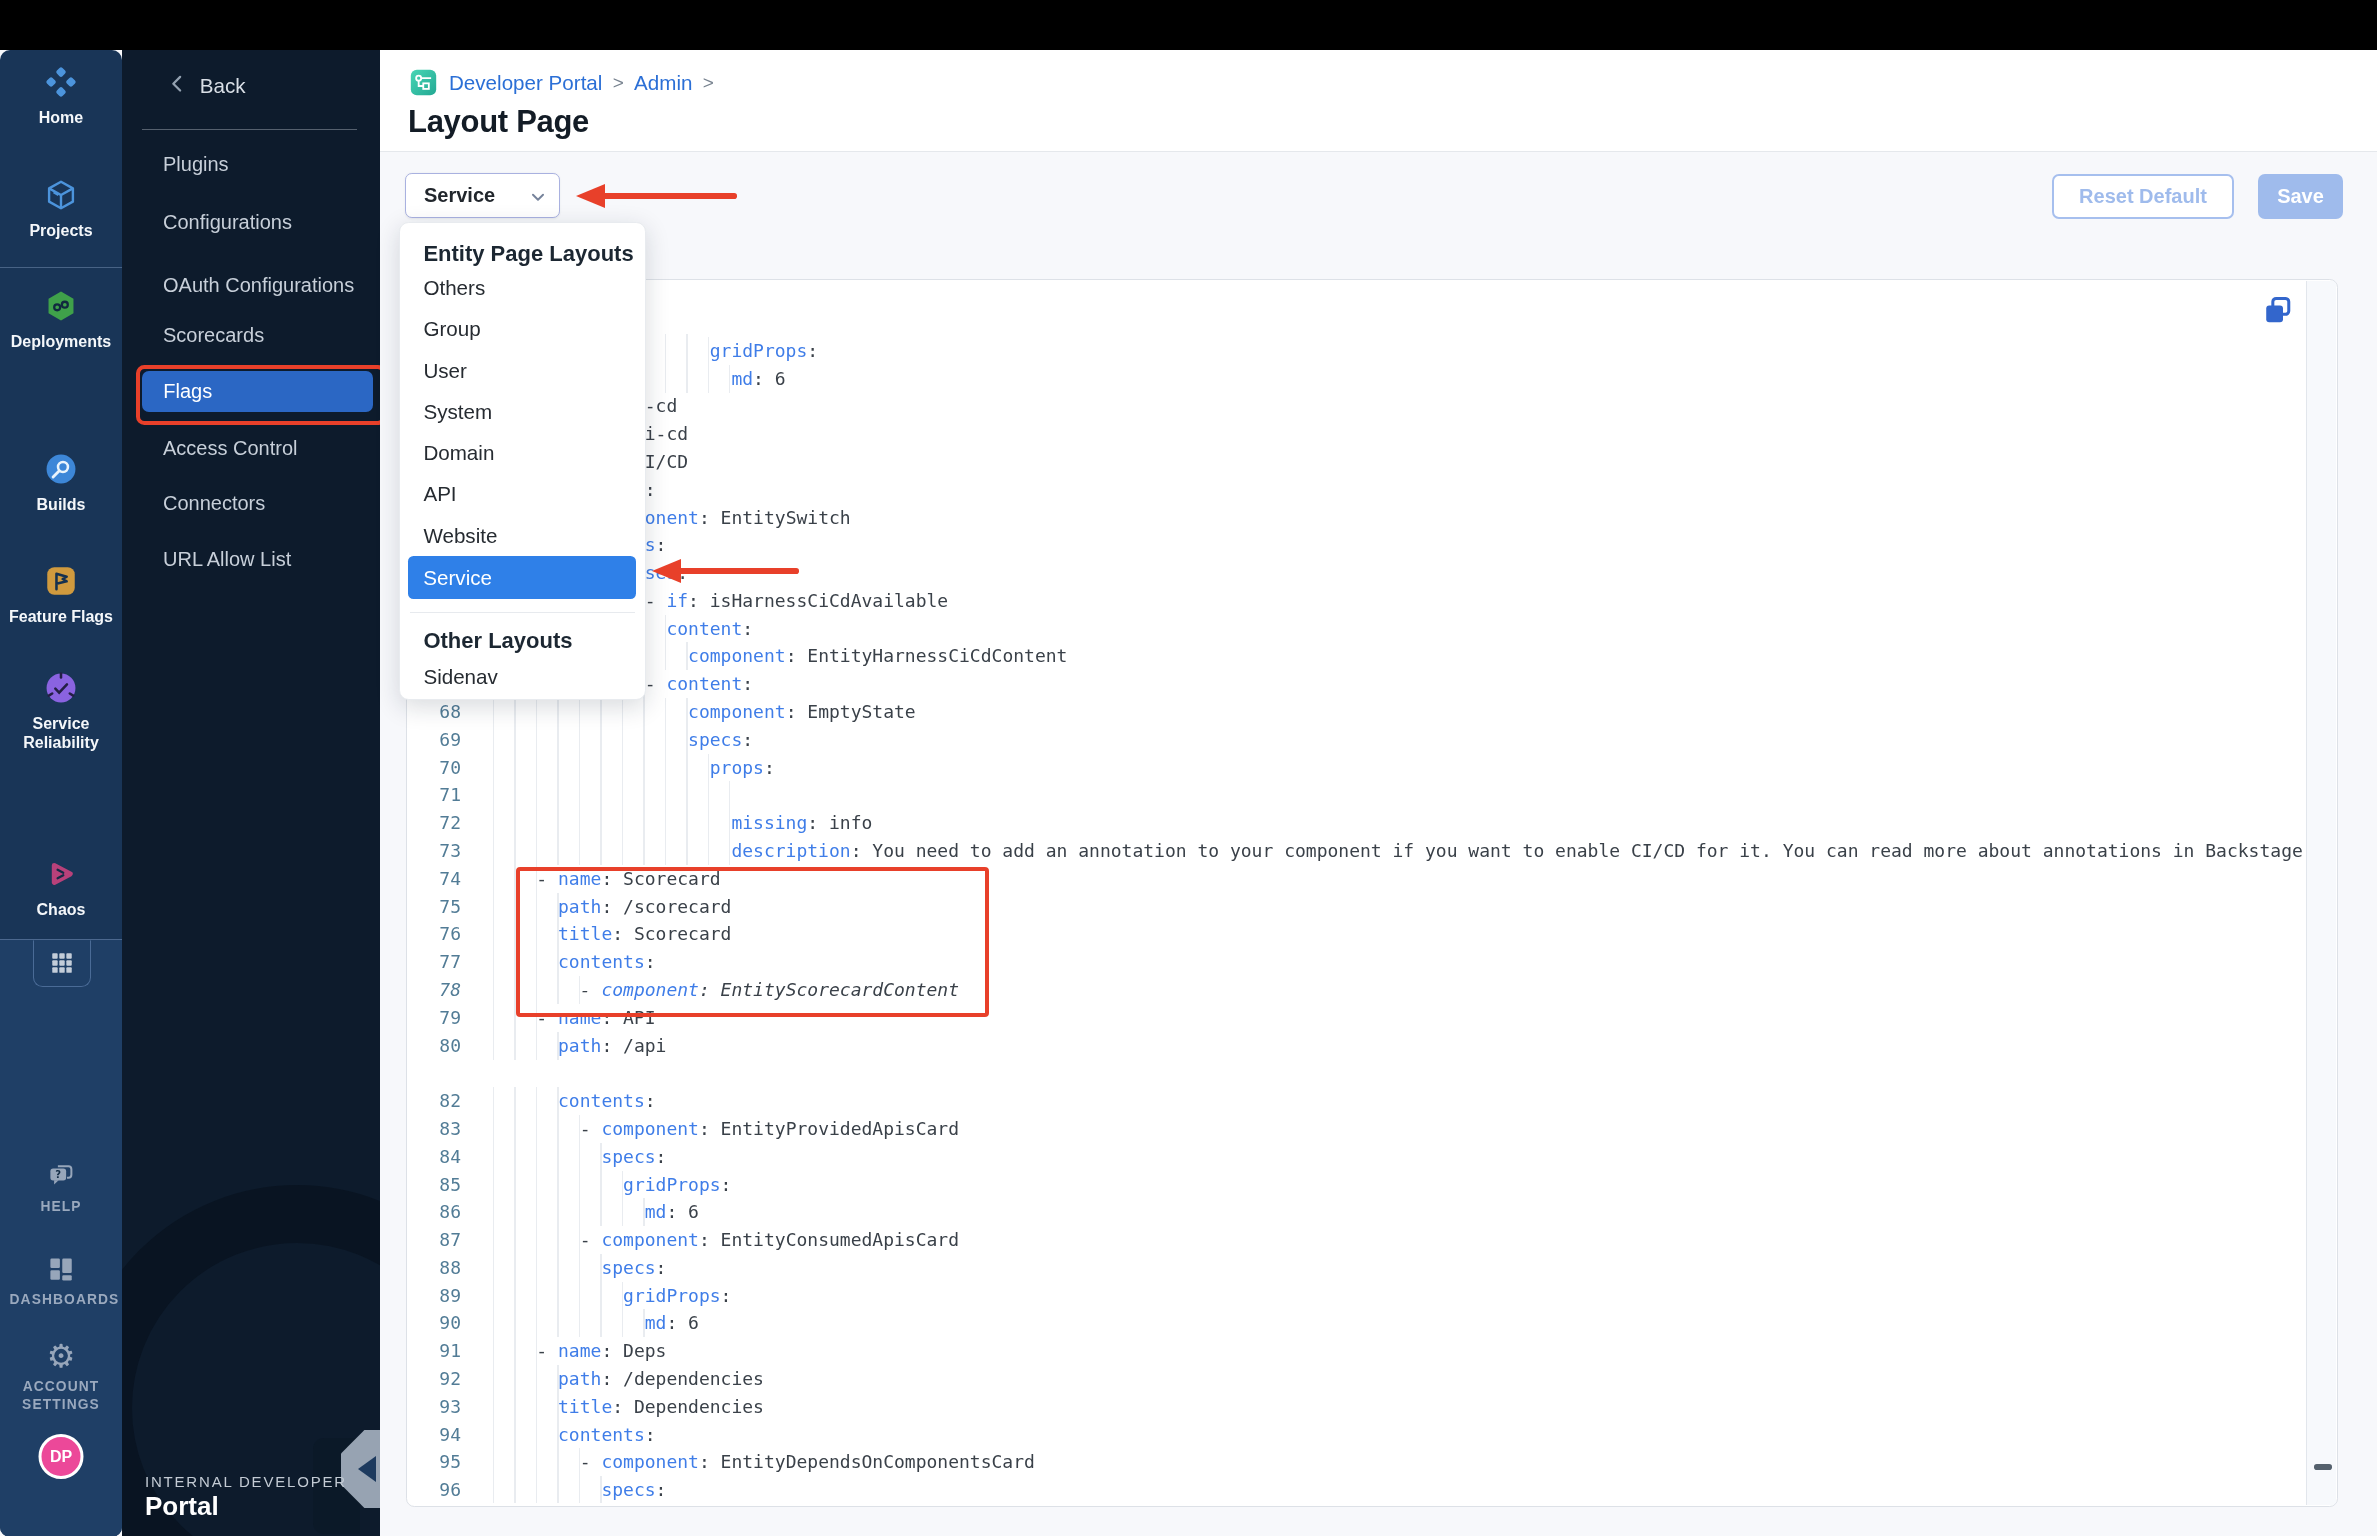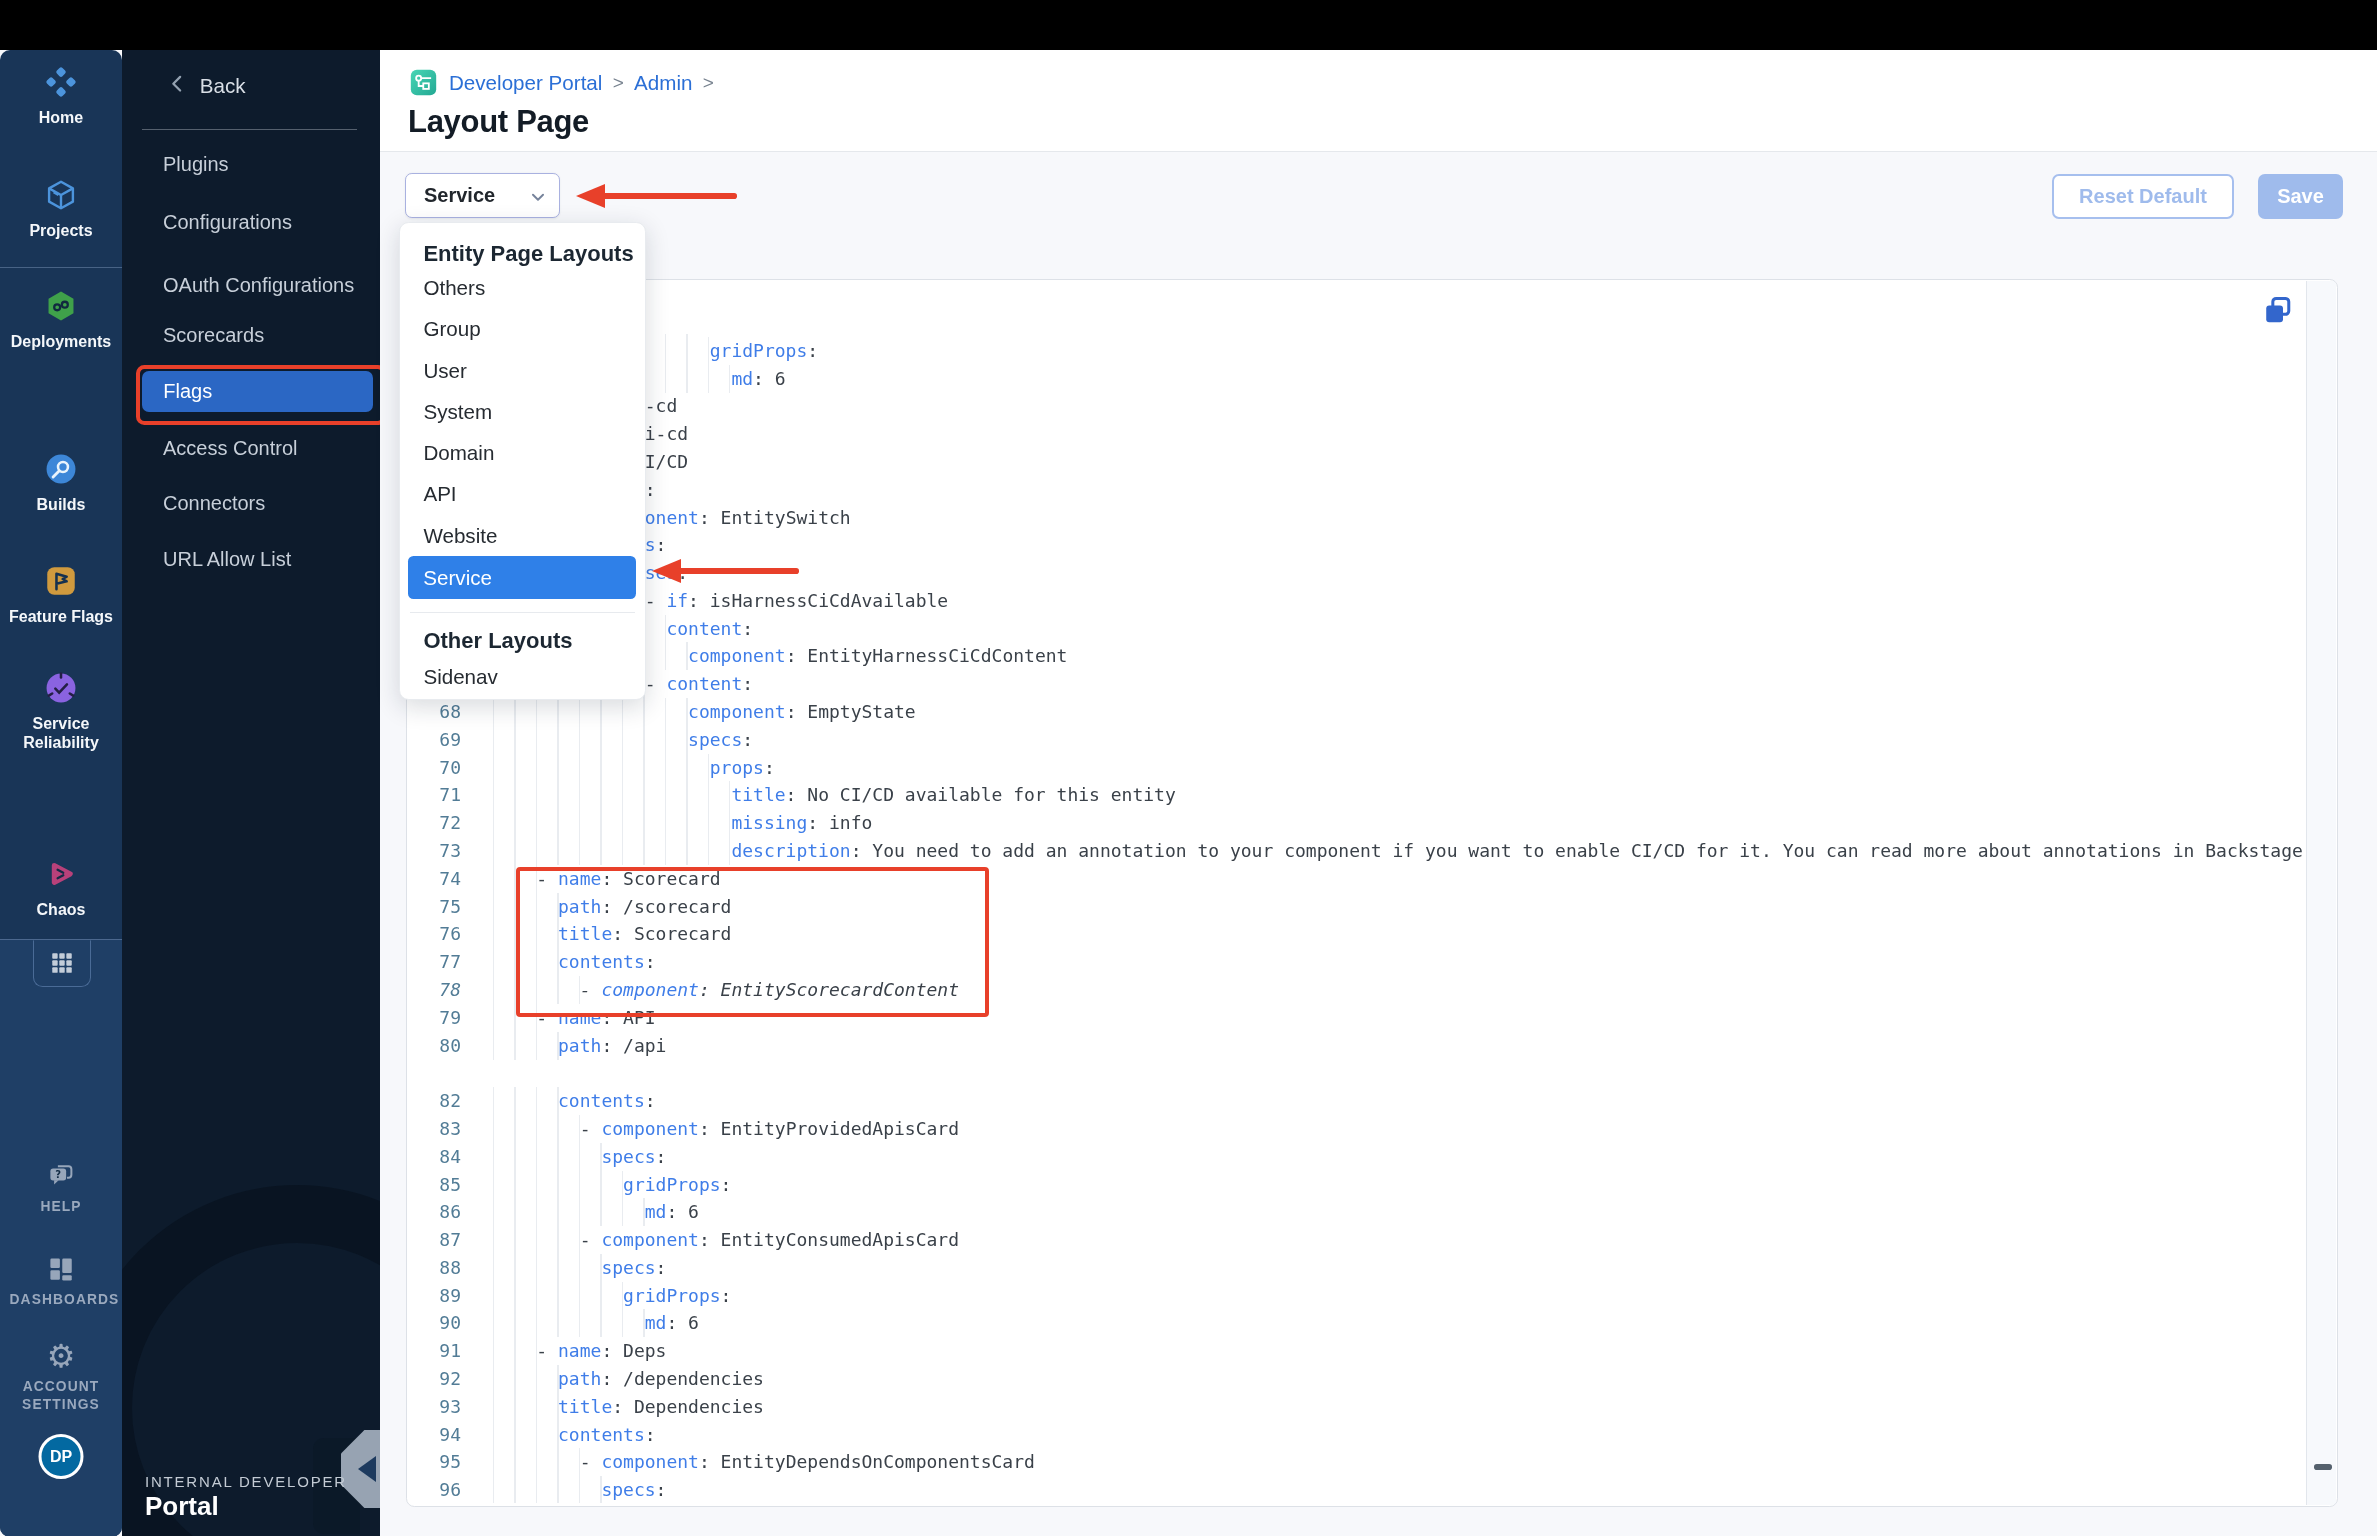--- a/index.html
+++ b/index.html
@@ -15,21 +15,21 @@
   .rail-mod .ic{height:36px;display:flex;align-items:center;justify-content:center;}
   .rail-mod .ic svg{width:34px;height:34px;}
   .rail-mod .lbl{margin-top:7.6px;font-size:16px;font-weight:700;color:#F4F7FA;text-align:center;line-height:19px;}
   .rail-util .ic svg{width:30px;height:30px;}
   .rail-util .lbl{margin-top:4.1px;font-size:13.8px;font-weight:700;color:#9AA9BE;letter-spacing:1.1px;line-height:18px;}
   .grid-btn{position:absolute;left:33px;top:890px;width:56px;height:45px;border:1.4px solid #4A6B96;border-top-color:transparent;
             border-radius:0 0 9.6px 9.6px;display:flex;align-items:center;justify-content:center;cursor:pointer;}
   .grid-btn svg{width:26px;height:26px;}
   .gearGlyph{font-family:"DejaVu Sans",sans-serif;font-size:32px;color:#97A6BA;line-height:32px;}
   .avatar{position:absolute;left:50%;transform:translateX(-50%);top:1384px;width:39px;height:39px;border-radius:50%;
-          background:#0369a1;border:3.4px solid #fff;color:#fff;font-weight:700;font-size:16px;
+          background:#ec4899;border:3.4px solid #fff;color:#fff;font-weight:700;font-size:16px;
           display:flex;align-items:center;justify-content:center;cursor:pointer;}
   
   .nav{position:absolute;left:122px;top:50px;width:258px;bottom:0;background:#0D1B2C;overflow:hidden;}
   .nav-ring{position:absolute;left:-48px;top:1135px;width:330px;height:330px;border-radius:50%;
             border:58px solid rgba(5,13,24,.5);}
   .back-row{position:absolute;left:44px;top:22px;display:flex;align-items:center;gap:10.3px;
             color:#D9DFE6;font-size:20.6px;cursor:pointer;}
   .back-row svg{width:23.4px;height:23.4px;}
   .nav-sep{position:absolute;left:20px;width:215px;top:79px;height:1.4px;background:#55606E;}
   .nav-item{position:absolute;left:0;width:100%;height:39px;display:flex;align-items:center;
@@ -330,21 +330,21 @@
         <div class="crow" style="top: 170px;"><span class="gd" style="width:87px"></span><span class="ln">61</span><span class="ct"><span>        - </span><span class="k">component</span><span>:</span><span> </span><span>EntitySwitch</span></span></div>
         <div class="crow" style="top: 197px;"><span class="gd" style="width:109px"></span><span class="ln">62</span><span class="ct"><span>          </span><span class="k">specs</span><span>:</span></span></div>
         <div class="crow" style="top: 225px;"><span class="gd" style="width:130px"></span><span class="ln">63</span><span class="ct"><span>            </span><span class="k">cases</span><span>:</span></span></div>
         <div class="crow" style="top: 253px;"><span class="gd" style="width:152px"></span><span class="ln">64</span><span class="ct"><span>              - </span><span class="k">if</span><span>:</span><span> </span><span>isHarnessCiCdAvailable</span></span></div>
         <div class="crow" style="top: 281px;"><span class="gd" style="width:173px"></span><span class="ln">65</span><span class="ct"><span>                </span><span class="k">content</span><span>:</span></span></div>
         <div class="crow" style="top: 308px;"><span class="gd" style="width:195px"></span><span class="ln">66</span><span class="ct"><span>                  </span><span class="k">component</span><span>:</span><span> </span><span>EntityHarnessCiCdContent</span></span></div>
         <div class="crow" style="top: 336px;"><span class="gd" style="width:152px"></span><span class="ln">67</span><span class="ct"><span>              - </span><span class="k">content</span><span>:</span></span></div>
         <div class="crow" style="top: 364px;"><span class="gd" style="width:195px"></span><span class="ln">68</span><span class="ct"><span>                  </span><span class="k">component</span><span>:</span><span> </span><span>EmptyState</span></span></div>
         <div class="crow" style="top: 392px;"><span class="gd" style="width:195px"></span><span class="ln">69</span><span class="ct"><span>                  </span><span class="k">specs</span><span>:</span></span></div>
         <div class="crow" style="top: 420px;"><span class="gd" style="width:216px"></span><span class="ln">70</span><span class="ct"><span>                    </span><span class="k">props</span><span>:</span></span></div>
-        <div class="crow" style="top: 447px;"><span class="gd" style="width:237px"></span><span class="ln">71</span><span class="ct"><span>                      </span><span class="k">title</span><span>:</span><span> </span><span>No CI/CD available for this entity</span></span></div>
+        <div class="crow" style="top: 447px;"><span class="gd" style="width:237px"></span><span class="ln">71</span></div>
         <div class="crow" style="top: 475px;"><span class="gd" style="width:237px"></span><span class="ln">72</span><span class="ct"><span>                      </span><span class="k">missing</span><span>:</span><span> </span><span>info</span></span></div>
         <div class="crow" style="top: 503px;"><span class="gd" style="width:237px"></span><span class="ln">73</span><span class="ct"><span>                      </span><span class="k">description</span><span>:</span><span> </span><span>You need to add an annotation to your component if you want to enable CI/CD for it. You can read more about annotations in Backstage by</span></span></div>
         <div class="crow" style="top: 531px;"><span class="gd" style="width:44px"></span><span class="ln">74</span><span class="ct"><span>    - </span><span class="k">name</span><span>:</span><span> </span><span>Scorecard</span></span></div>
         <div class="crow" style="top: 559px;"><span class="gd" style="width:66px"></span><span class="ln">75</span><span class="ct"><span>      </span><span class="k">path</span><span>:</span><span> </span><span>/scorecard</span></span></div>
         <div class="crow" style="top: 586px;"><span class="gd" style="width:66px"></span><span class="ln">76</span><span class="ct"><span>      </span><span class="k">title</span><span>:</span><span> </span><span>Scorecard</span></span></div>
         <div class="crow" style="top: 614px;"><span class="gd" style="width:66px"></span><span class="ln">77</span><span class="ct"><span>      </span><span class="k">contents</span><span>:</span></span></div>
         <div class="crow" style="top: 642px; font-style: italic;"><span class="gd" style="width:87px"></span><span class="ln">78</span><span class="ct"><span>        - </span><span class="k">component</span><span>:</span><span> </span><span>EntityScorecardContent</span></span></div>
         <div class="crow" style="top: 670px;"><span class="gd" style="width:44px"></span><span class="ln">79</span><span class="ct"><span>    - </span><span class="k">name</span><span>:</span><span> </span><span>API</span></span></div>
         <div class="crow" style="top: 698px;"><span class="gd" style="width:66px"></span><span class="ln">80</span><span class="ct"><span>      </span><span class="k">path</span><span>:</span><span> </span><span>/api</span></span></div>
         <div class="crow" style="top: 753px;"><span class="gd" style="width:66px"></span><span class="ln">82</span><span class="ct"><span>      </span><span class="k">contents</span><span>:</span></span></div>

